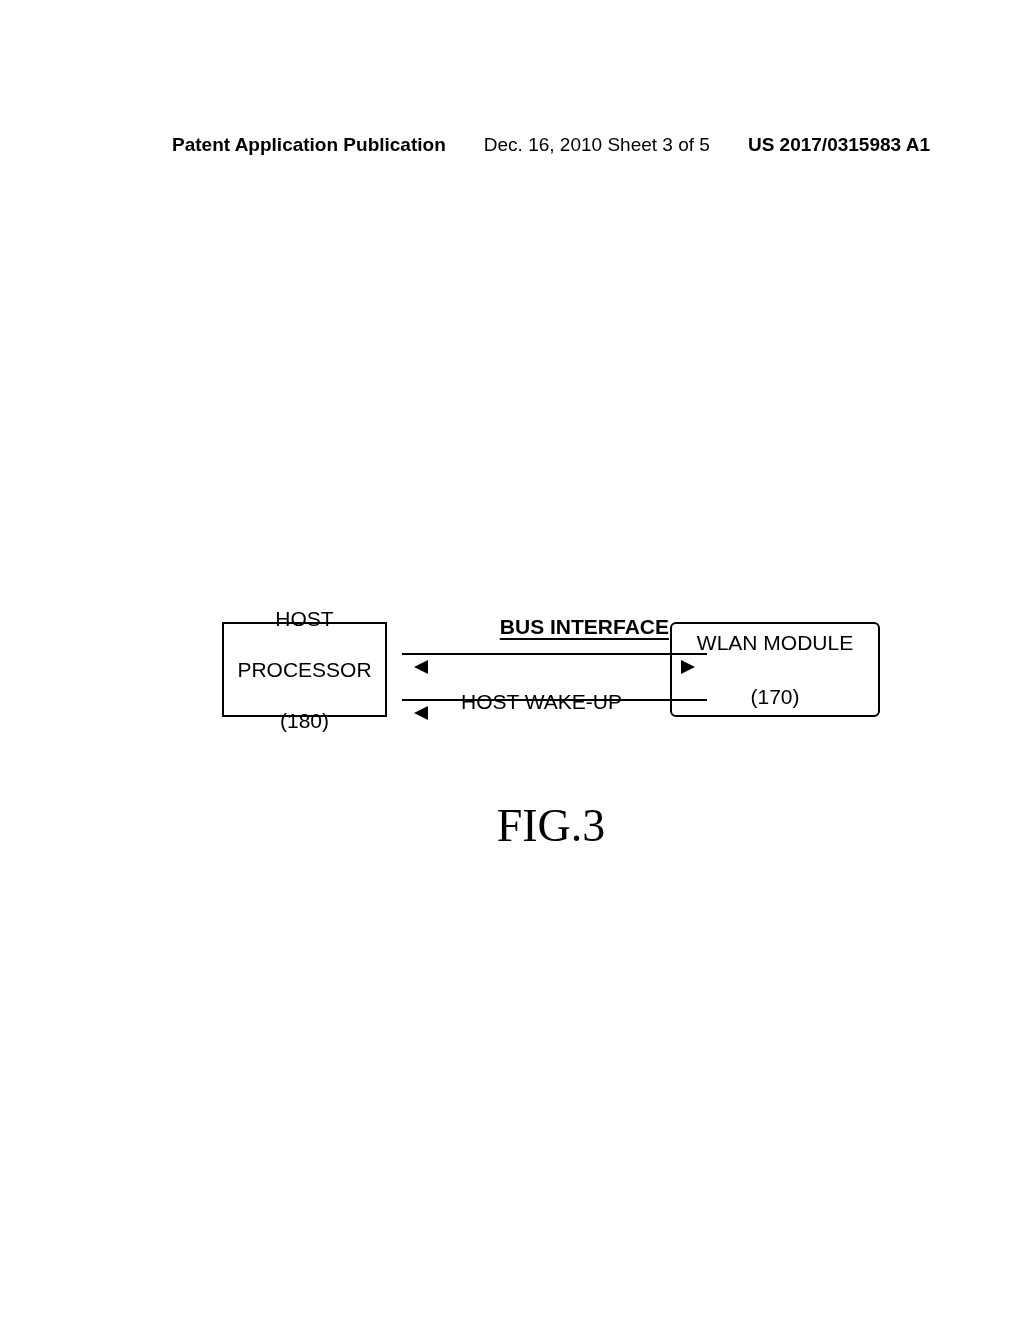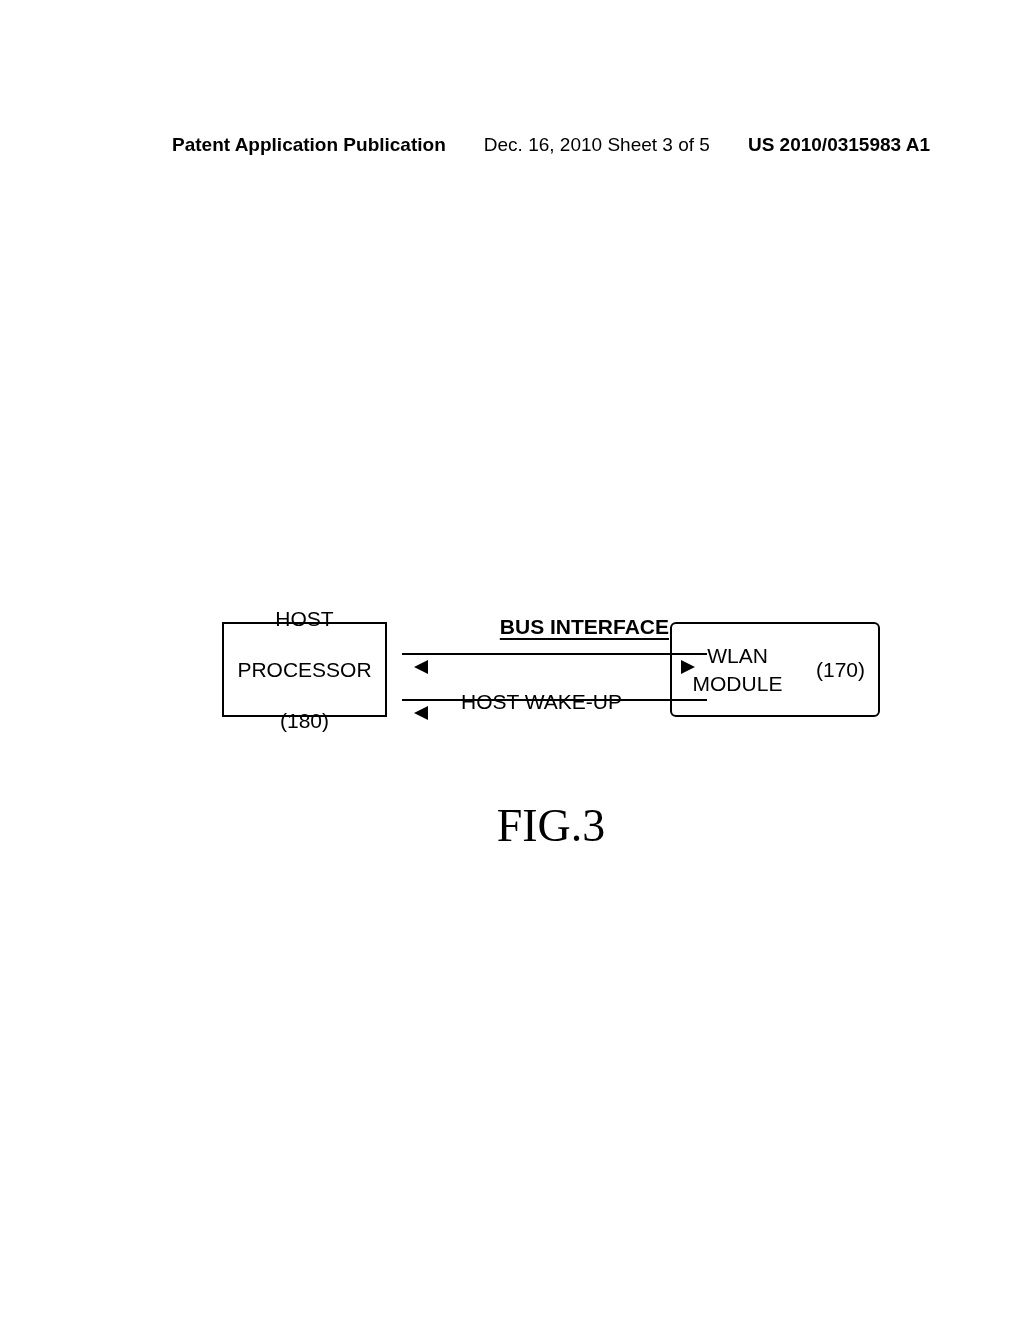--- a/index.html
+++ b/index.html
@@ -60,21 +60,21 @@
     }
     .block-right {
       position: absolute;
       right: 0;
       top: 0;
       width: 210px;
       height: 95px;
       border: 2px solid #000;
       border-radius: 6px;
       display: flex;
-      flex-direction: row;
+      flex-direction: column;
       align-items: center;
       justify-content: center;
       font-size: 21px;
       font-family: Arial, sans-serif;
       line-height: 1.3;
       text-align: center;
       font-weight: normal;
     }
     .arrow-group-top {
       position: absolute;
@@ -146,21 +146,21 @@
       font-family: 'Times New Roman', serif;
       font-weight: normal;
     }
   </style>
 </head>
 <body>
 
 <div class="header">
   <span class="header-left">Patent Application Publication</span>
   <span class="header-center">Dec. 16, 2010  Sheet 3 of 5</span>
-  <span class="header-right">US 2010/0315983 A1</span>
+  <span class="header-right">US 2017/0315983 A1</span>
 </div>
 
 <div class="diagram-container">
   <div class="block-left">
     <span>HOST</span>
     <span>PROCESSOR</span>
     <span>(180)</span>
   </div>
 
   <div class="block-right">

